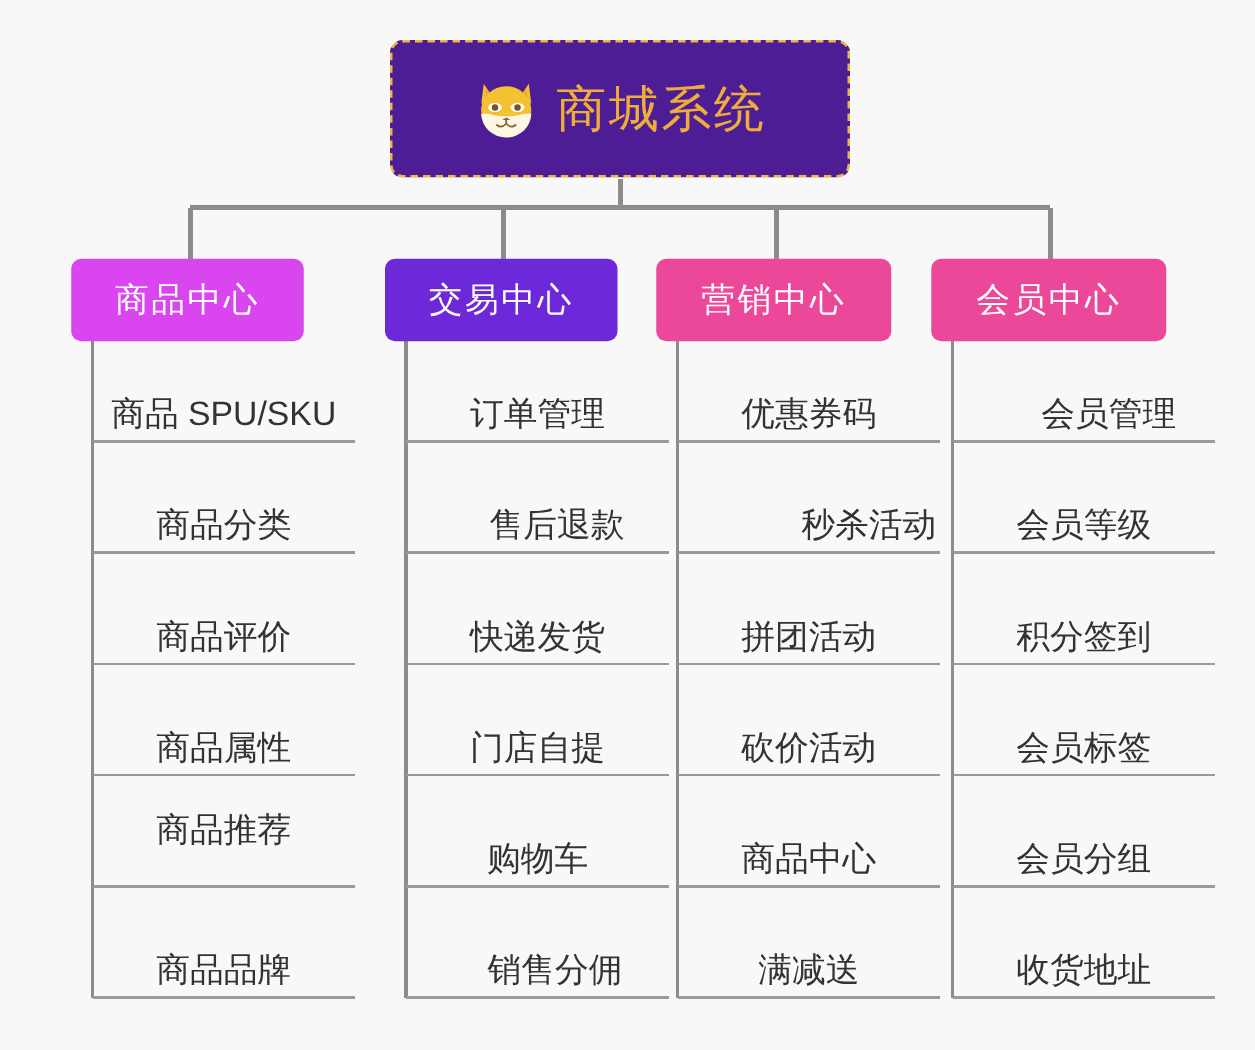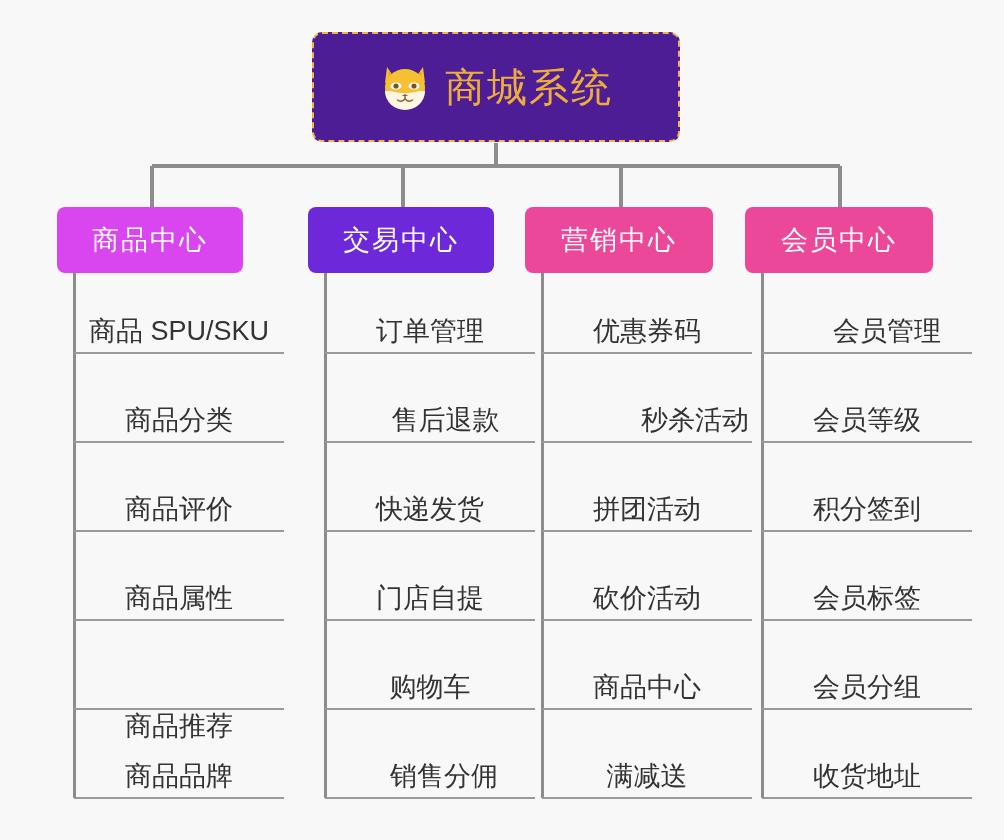--- a/index.html
+++ b/index.html
@@ -164,21 +164,21 @@
       </div>
       <div class="leaf" style="left: 74px; top: 396px; width: 210px;">
         <span>商品分类</span>
       </div>
       <div class="leaf" style="left: 74px; top: 485px; width: 210px; justify-content: center;">
         <span>商品评价</span>
       </div>
       <div class="leaf" style="left: 74px; top: 574px; width: 210px;">
         <span>商品属性</span>
       </div>
-      <div class="leaf" style="left: 74px; top: 702px; width: 210px;">
+      <div class="leaf" style="left: 74px; top: 640px; width: 210px;">
         <span>商品推荐</span>
       </div>
       <div class="leaf" style="left: 74px; top: 752px; width: 210px;">
         <span>商品品牌</span>
       </div>
       <div class="cat-box" style="left: 308px; top: 207px; width: 186px; background: #6d28d9;">
         <span>交易中心</span>
       </div>
       <div class="leaf" style="left: 325px; top: 307px; width: 210px;">
         <span>订单管理</span>

